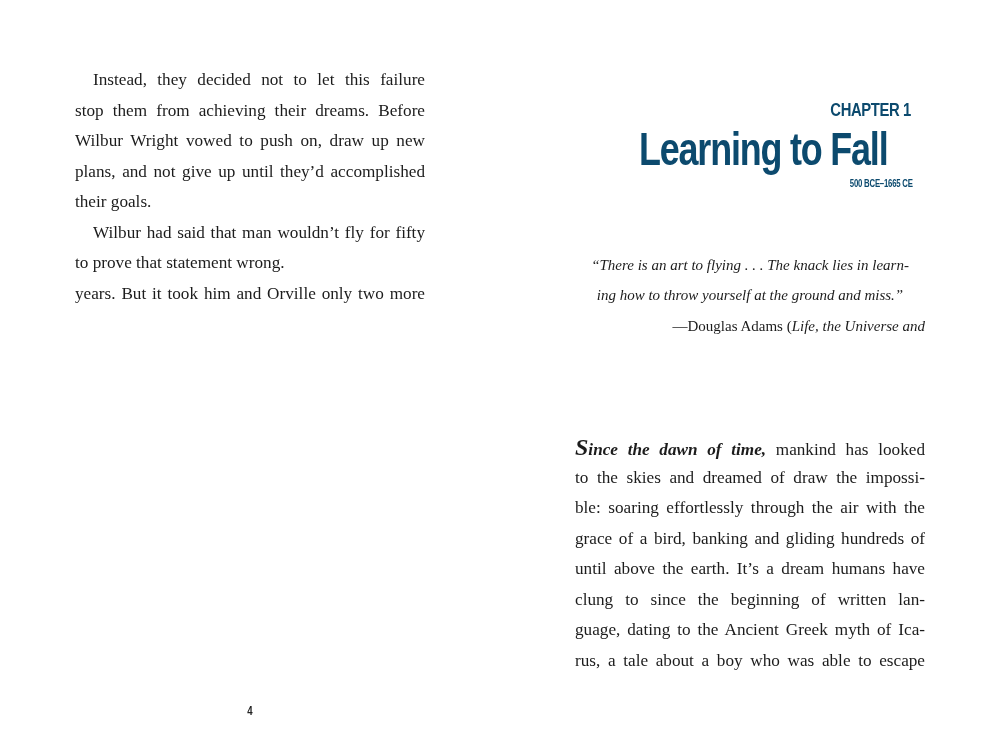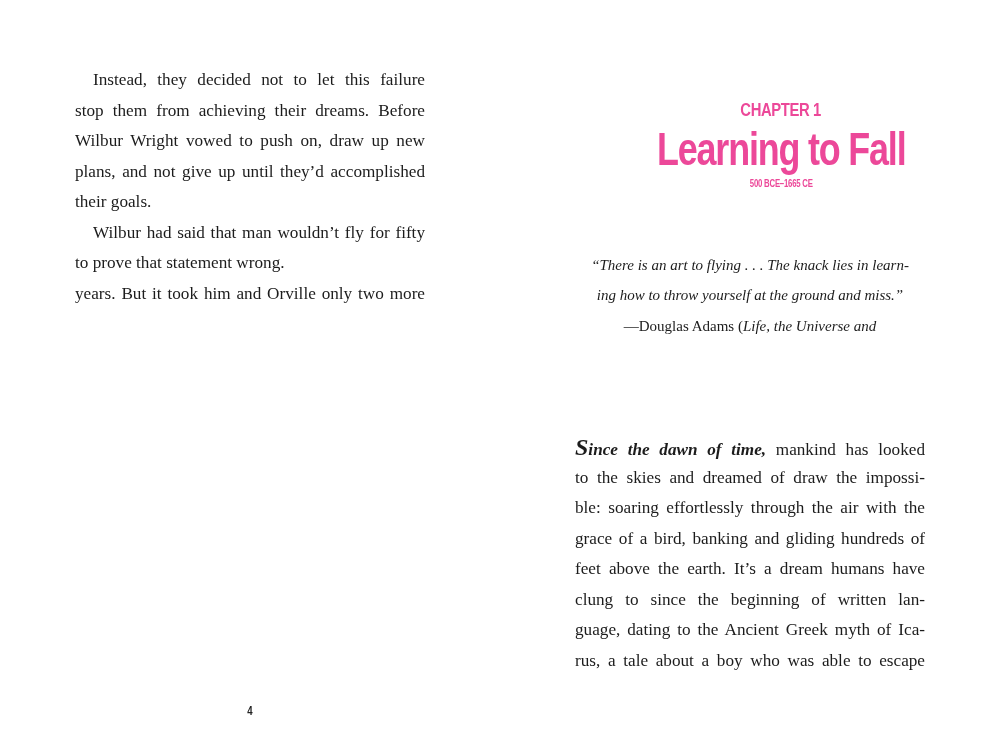--- a/index.html
+++ b/index.html
@@ -57,26 +57,26 @@
       text-align: center;
       font-family: "Liberation Sans", "DejaVu Sans", sans-serif;
       font-weight: bold;
       font-size: 12px;
       color: #222;
       transform: scaleX(0.8);
     }
 
     .chapter-head {
       position: absolute;
-      left: 606px;
+      left: 572px;
       width: 350px;
-      text-align: center;
+      text-align: right;
       font-family: "Liberation Sans", "DejaVu Sans", sans-serif;
       font-weight: bold;
-      color: #ec4899;
+      color: #0c4a6e;
     }
     .chapter-label {
       top: 99px;
       font-size: 19px;
       letter-spacing: -0.5px;
     }
     .chapter-label span,
     .chapter-title span,
     .chapter-dates span {
       display: inline-block;
@@ -105,20 +105,21 @@
       color: #1c1c1c;
     }
     .epigraph .q-line {
       display: block;
       white-space: nowrap;
       font-style: italic;
     }
     .epigraph .attrib {
       display: block;
       white-space: nowrap;
+      text-align: right;
     }
     .epigraph em {
       font-style: italic;
     }
 
     .right-text {
       left: 575px;
       top: 432px;
     }
     .lead-in {
@@ -167,18 +168,18 @@
     <span class="q-line">“There is an art to flying . . . The knack lies in learn-</span>
     <span class="q-line">ing how to throw yourself at the ground and miss.”</span>
     <span class="attrib"><span>—Douglas Adams (</span><em>Life, the Universe and</em></span>
   </div>
 
   <div class="body-text right-text">
     <span class="line"><span class="drop-s">S</span><span class="lead-in">ince the dawn of time,</span><span> mankind has looked</span></span>
     <span class="line">to the skies and dreamed of draw the impossi-</span>
     <span class="line">ble: soaring effortlessly through the air with the</span>
     <span class="line">grace of a bird, banking and gliding hundreds of</span>
-    <span class="line">feet above the earth. It’s a dream humans have</span>
+    <span class="line">until above the earth. It’s a dream humans have</span>
     <span class="line">clung to since the beginning of written lan-</span>
     <span class="line">guage, dating to the Ancient Greek myth of Ica-</span>
     <span class="line">rus, a tale about a boy who was able to escape</span>
   </div>
 </div>
 
 </body></html>

